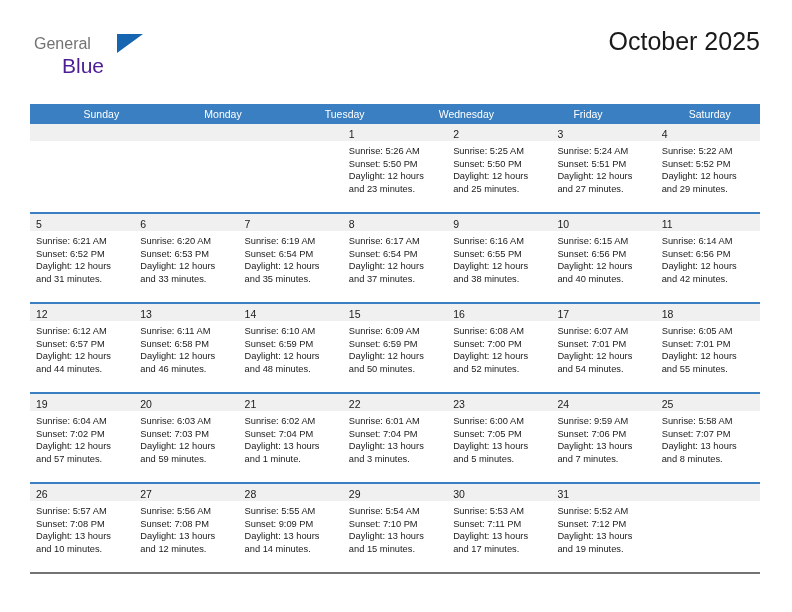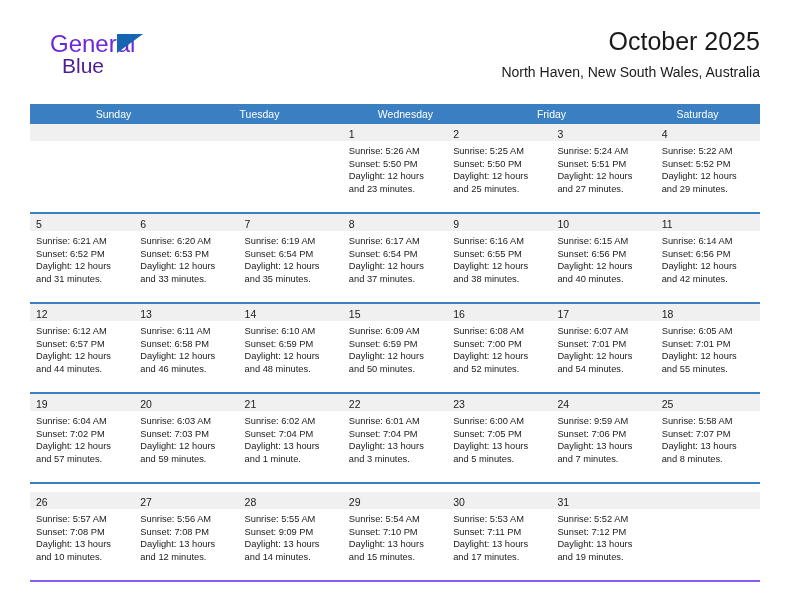--- a/index.html
+++ b/index.html
@@ -33,25 +33,25 @@
 
   .brand {
     position: absolute;
     left: 0;
     top: 6px;
     width: 180px;
     height: 56px;
   }
   .brand-general {
     position: absolute;
-    left: 20px;
+    left: 4px;
     top: 0px;
-    font-size: 24px;
+    font-size: 16px;
     line-height: 23px;
-    color: #6d28d9;
+    color: #737373;
     letter-spacing: 0px;
     font-weight: 400;
   }
   .brand-triangle {
     position: absolute;
     left: 87px;
     top: 2px;
     width: 0;
     height: 0;
     border-left: 26px solid #1565b0;
@@ -113,22 +113,21 @@
     white-space: nowrap;
     overflow: hidden;
     text-align: center;
   }
 
   .week-row {
     display: flex;
     border-bottom: 2px solid #3a7fc1;
   }
   .week-row:last-child {
-    border-bottom: 2px solid #8b5cf6;
-    margin-top: 8px;
+    border-bottom: 2px solid #737373;
   }
 
   .day-cell {
     flex: 1 1 0;
     min-width: 0;
     box-sizing: border-box;
     background: #ffffff;
     height: 88px;
     position: relative;
     overflow: hidden;
@@ -165,28 +164,28 @@
   <div class="header">
 
     <div class="brand">
       <span class="brand-general">General</span>
       <span class="brand-triangle"></span>
       <span class="brand-blue">Blue</span>
     </div>
 
     <div class="title-block">
       <div class="month-title">October 2025</div>
-      <div class="location-sub">North Haven, New South Wales, Australia</div>
     </div>
 
   </div>
 
   <div class="calendar">
     <div class="weekday-row">
         <div class="weekday-cell">Sunday</div>
+        <div class="weekday-cell">Monday</div>
         <div class="weekday-cell">Tuesday</div>
         <div class="weekday-cell">Wednesday</div>
         <div class="weekday-cell">Friday</div>
         <div class="weekday-cell">Saturday</div>
       </div>
     <div>
         <div class="week-row">
           <div class="day-cell empty">
             <div class="day-number-band"><span class="day-number"></span></div>
             <div class="day-info"></div>

